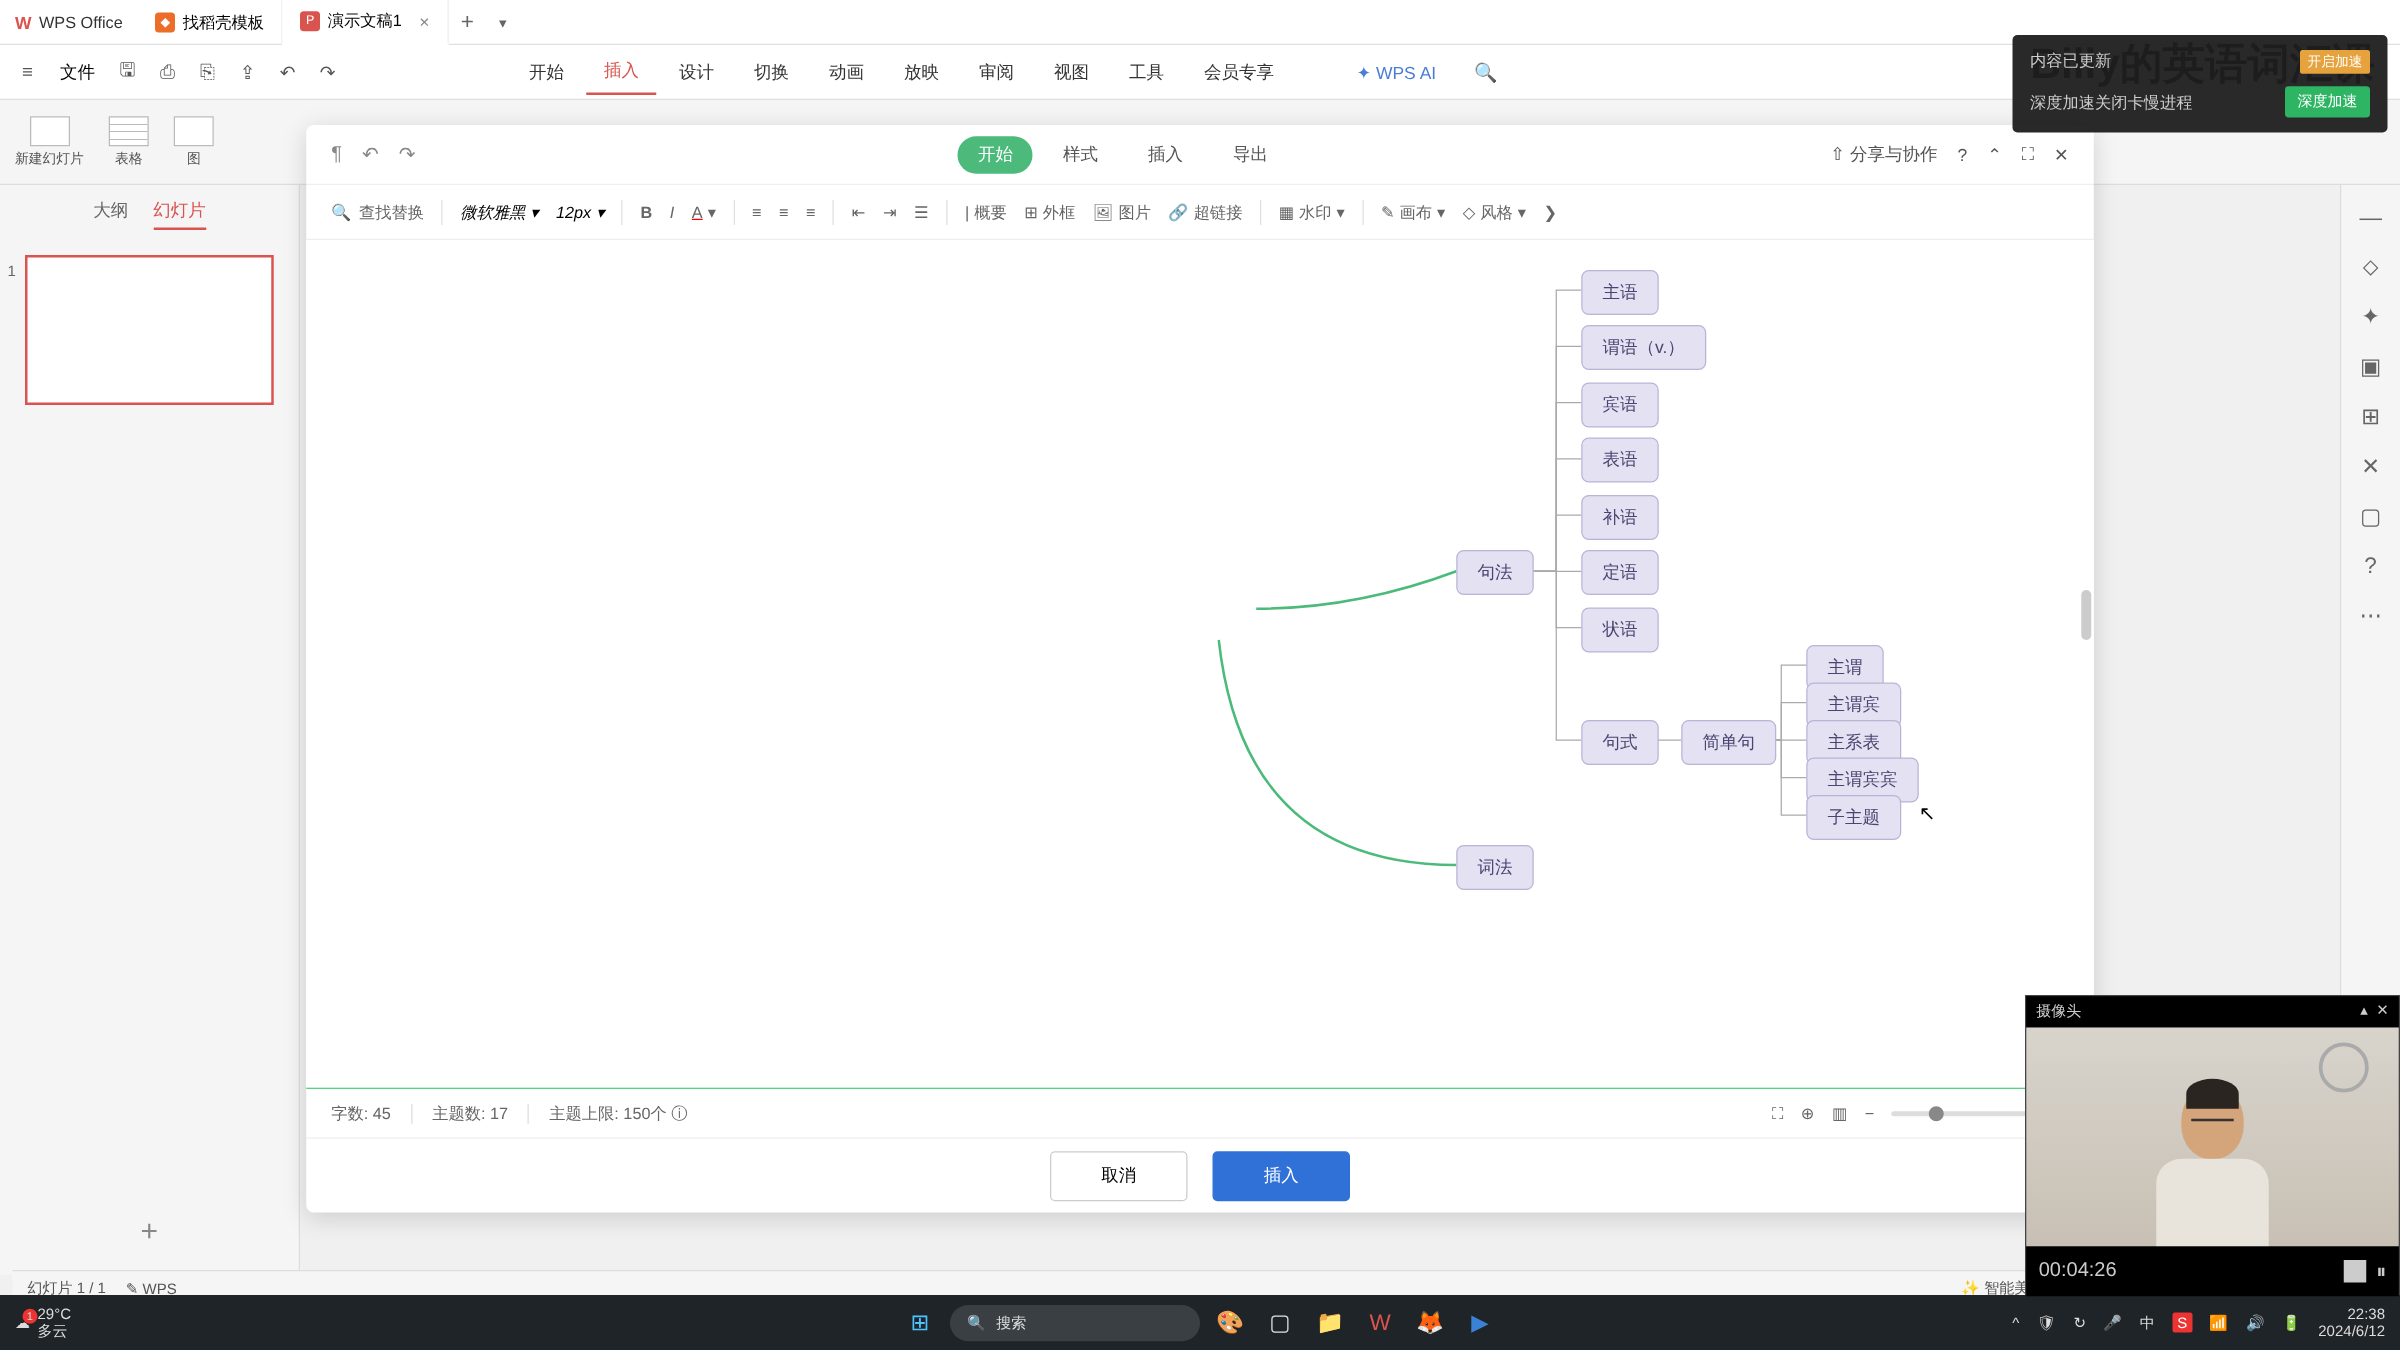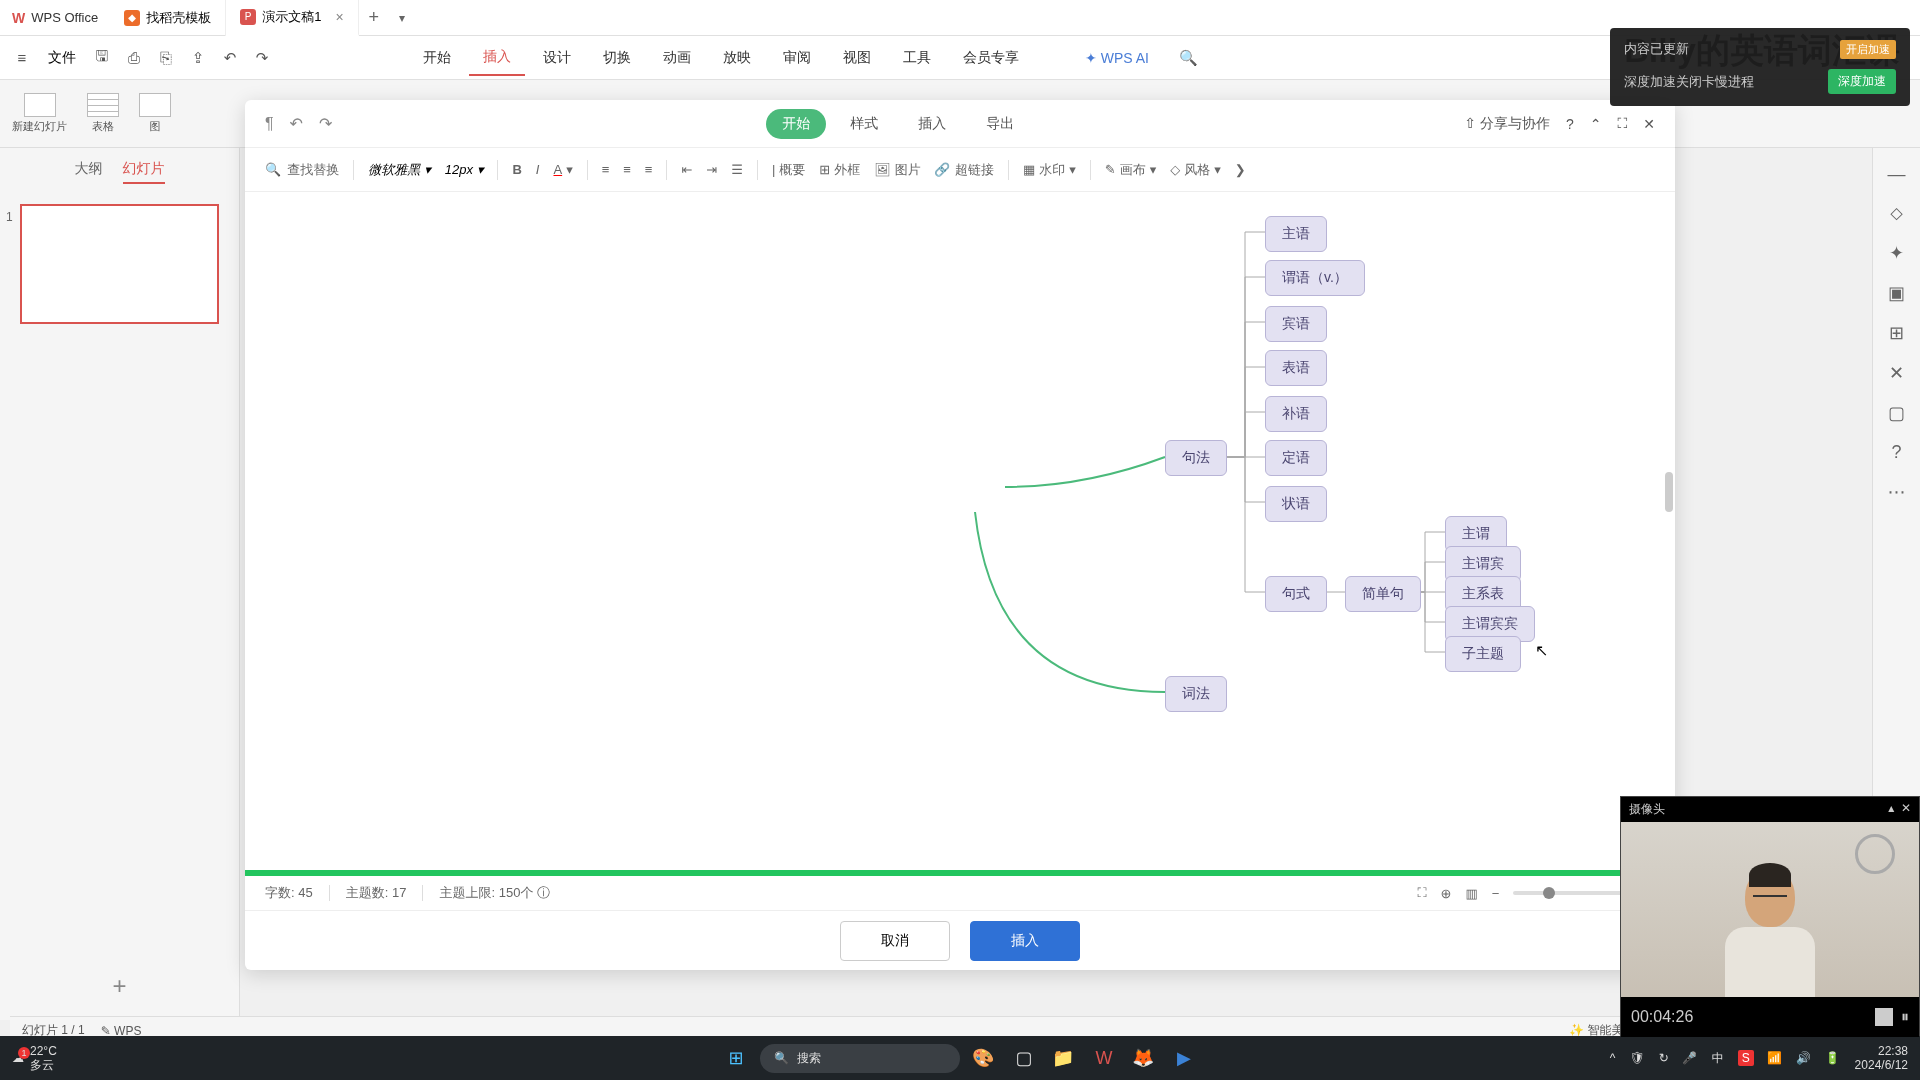--- a/index.html
+++ b/index.html
@@ -53,21 +53,21 @@
 .modal-toolbar .mt-sep { width: 1px; height: 20px; background: #e0e0e0; }
 .modal-toolbar .mt-search { display: flex; align-items: center; gap: 6px; }
 .modal-toolbar .font-sel { color: #000000; font-style: italic; }
 
 .mindmap-canvas { flex: 1; position: relative; overflow: hidden; background: #fff; }
 .mm-svg { position: absolute; top: 0; left: 0; width: 100%; height: 100%; }
 .mm-node { position: absolute; padding: 8px 16px; border-radius: 6px; font-size: 14px; background: #e3e1f2; border: 1px solid #b8b4d6; color: #4a4570; white-space: nowrap; }
 .mm-node.root { background: #4bba7b; color: #fff; border: none; font-size: 22px; padding: 18px 24px; }
 .mm-scrollthumb { position: absolute; right: 2px; top: 280px; width: 8px; height: 40px; background: #ccc; border-radius: 4px; }
 
-.modal-status { height: 40px; display: flex; align-items: center; padding: 0 20px; font-size: 13px; color: #666; border-top: 6px solid #22c55e; gap: 16px; }
+.modal-status { height: 40px; display: flex; align-items: center; padding: 0 20px; font-size: 13px; color: #666; border-top: 1px solid #22c55e; gap: 16px; }
 .modal-status .ms-sep { width: 1px; height: 16px; background: #ddd; }
 .modal-status .ms-right { margin-left: auto; display: flex; align-items: center; gap: 14px; }
 .zoom-slider { width: 120px; height: 4px; background: #ddd; border-radius: 2px; position: relative; }
 .zoom-slider .zs-thumb { position: absolute; top: -4px; left: 30px; width: 12px; height: 12px; background: #888; border-radius: 50%; }
 
 .modal-footer { height: 60px; display: flex; align-items: center; justify-content: center; gap: 20px; border-top: 1px solid #eee; }
 .modal-footer button { padding: 10px 40px; font-size: 14px; border-radius: 4px; border: 1px solid #ccc; background: #fff; cursor: pointer; }
 .modal-footer button.primary { background: #2f71d6; color: #fff; border-color: #2f71d6; }
 
 
@@ -325,21 +325,21 @@
     <span>▤</span>
     <span class="sb-play">▶</span>
     <span>▾</span>
     <span>⊡</span>
   </div>
 </div>
 
 <div class="taskbar">
   <span style="position:relative;">☁<span style="position:absolute;top:-4px;right:-6px;background:#e33;border-radius:50%;width:12px;height:12px;font-size:9px;display:flex;align-items:center;justify-content:center;">1</span></span>
   <div class="weather">
-    <span>22°C</span>
+    <span>29°C</span>
     <span>多云</span>
   </div>
   <div class="tb-center">
     <div class="tb-icon" style="color:#4cc2ff;">⊞</div>
     <div class="tb-search">
       <span>🔍</span>
       <span>搜索</span>
     </div>
     <div class="tb-icon">🎨</div>
     <div class="tb-icon">▢</div>

